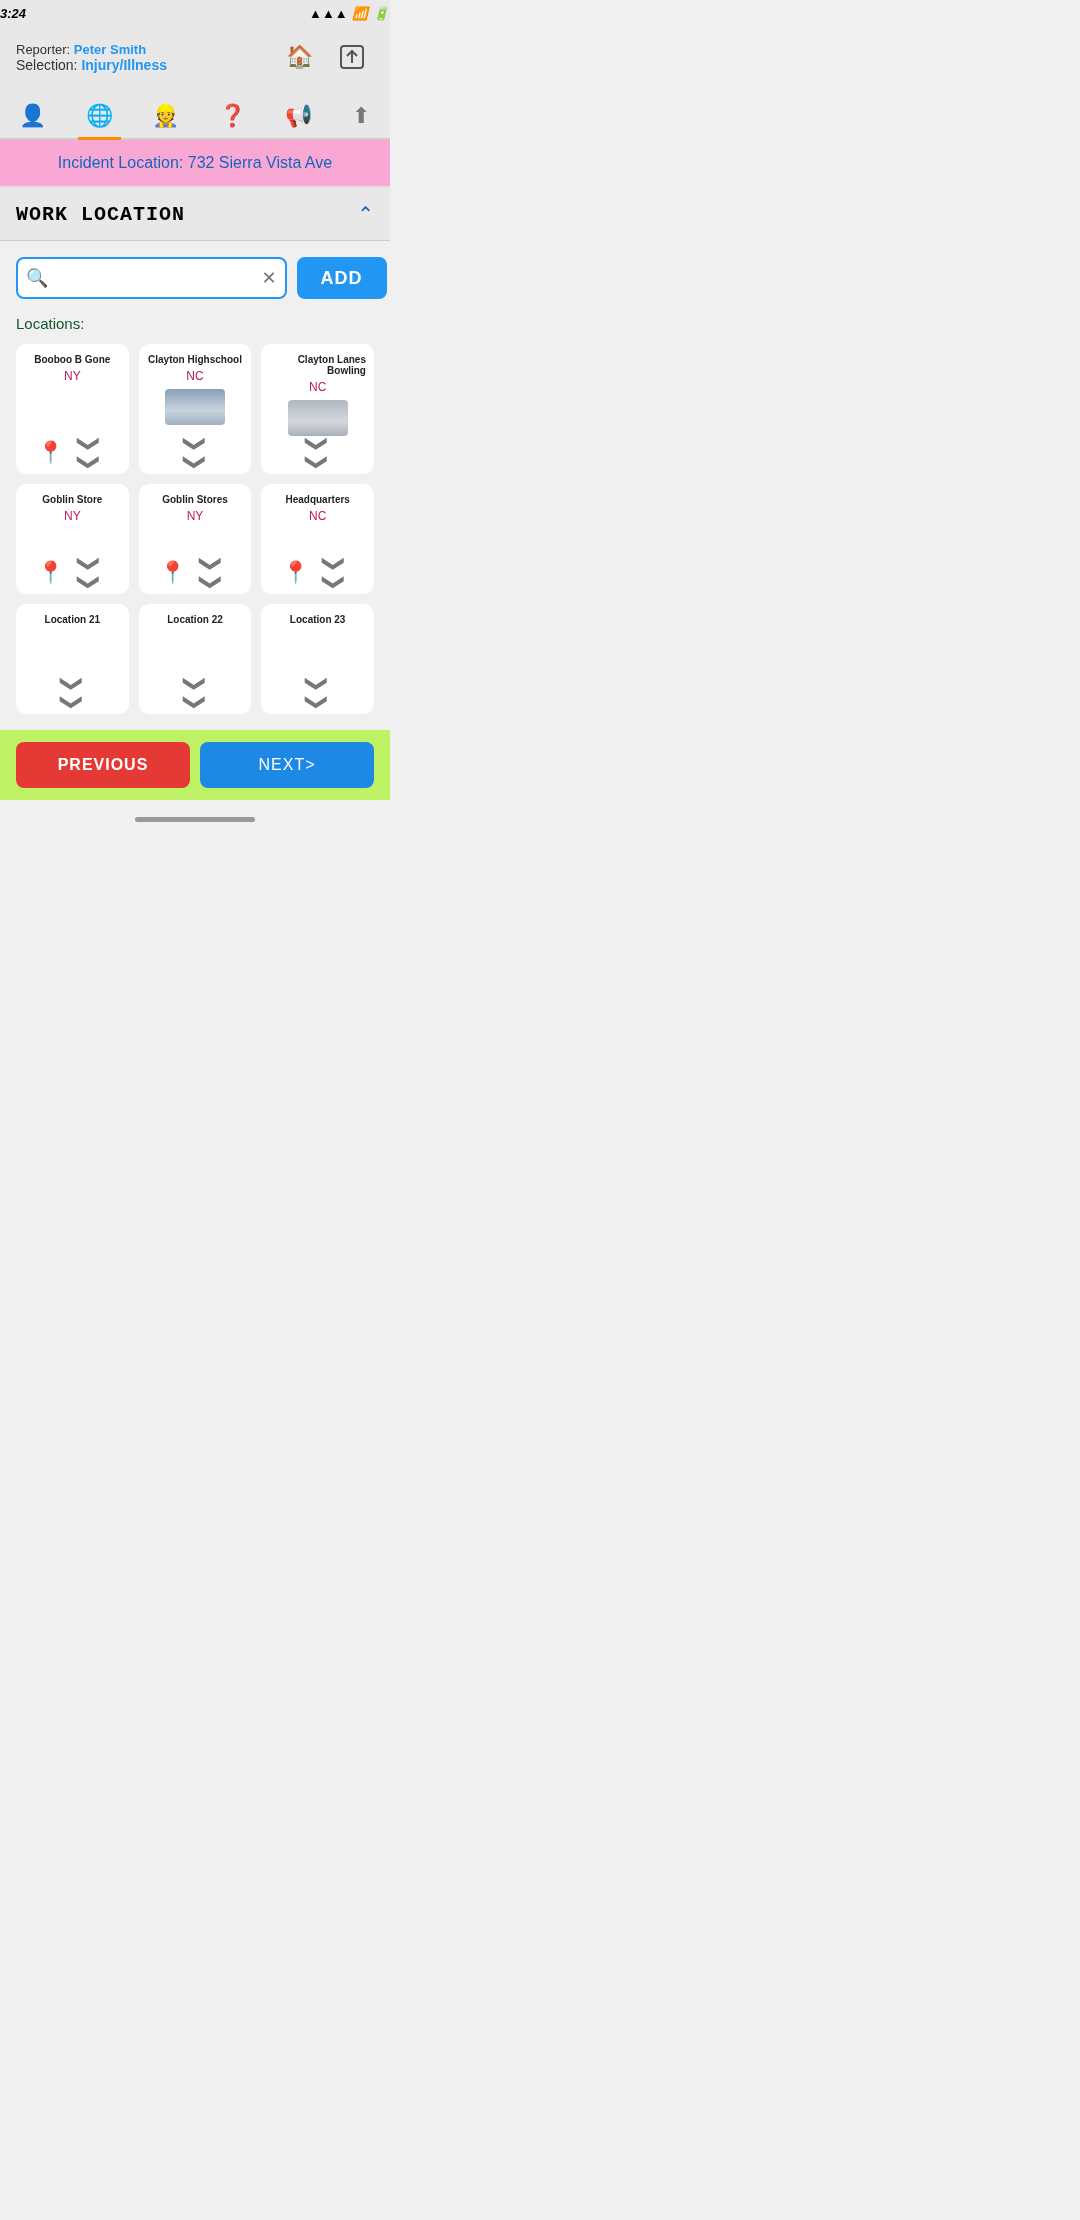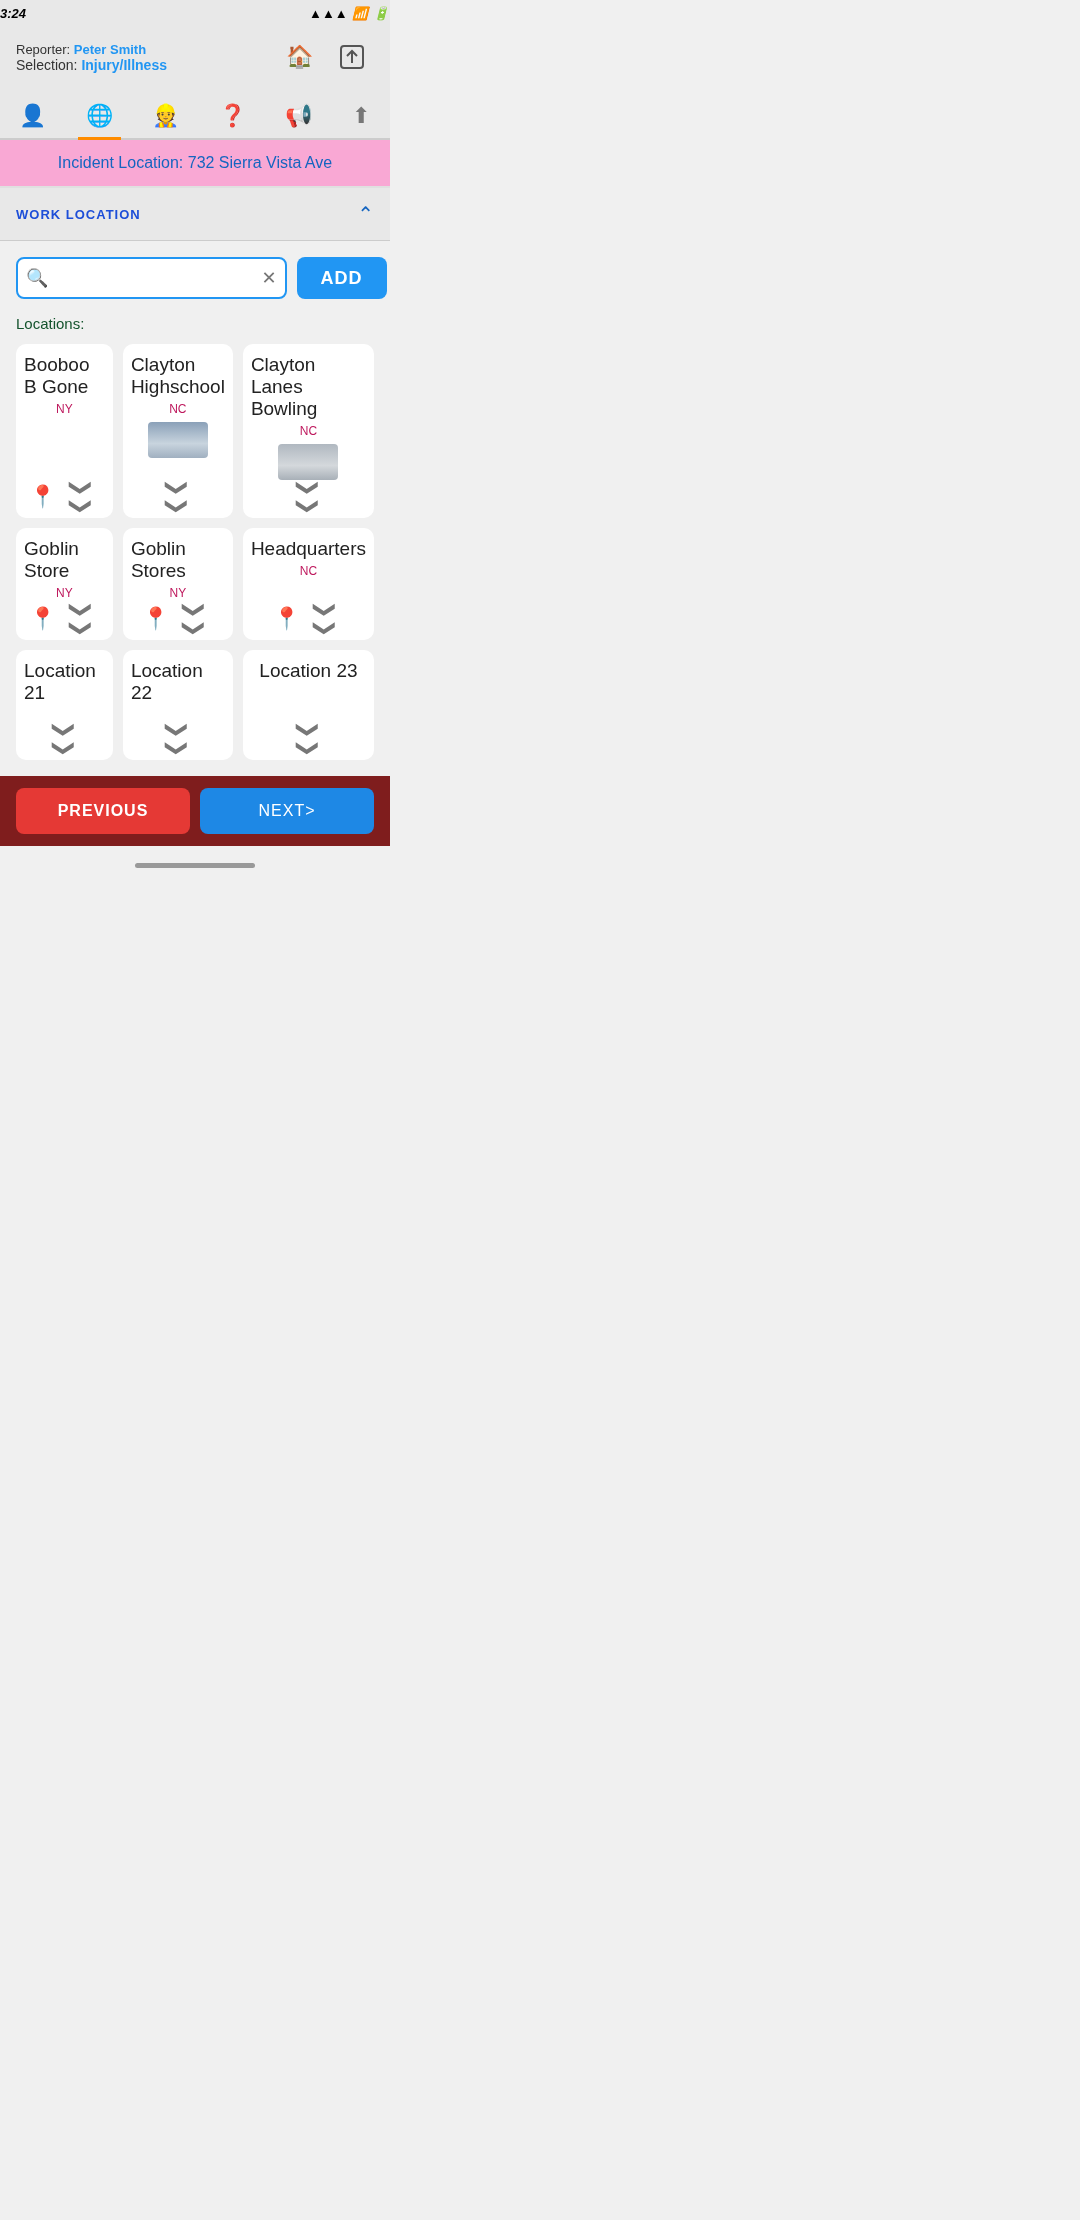--- a/index.html
+++ b/index.html
@@ -111,24 +111,25 @@
     
     .section-header {
       background: #e8e8e8;
       display: flex;
       align-items: center;
       justify-content: space-between;
       padding: 14px 16px;
       border-bottom: 1px solid #ccc;
     }
     .section-title {
-      font-size: 13px;
+      font-size: 20px;
       font-weight: 700;
-      color: #1d4ed8;
+      color: #000000;
       letter-spacing: 1px;
+      font-family: Liberation Mono, monospace;
     }
     .chevron-up {
       font-size: 20px;
       color: #1565C0;
     }
 
     
     .content {
       background: #f0f0f0;
       padding: 16px;
@@ -198,24 +199,24 @@
       border-radius: 10px;
       padding: 10px 8px 8px 8px;
       display: flex;
       flex-direction: column;
       align-items: center;
       min-height: 110px;
       cursor: pointer;
       position: relative;
     }
     .location-card-name {
-      font-size: 19px;
-      font-weight: 400;
+      font-size: 10px;
+      font-weight: 700;
       color: #222;
-      text-align: left;
+      text-align: right;
       margin-bottom: 4px;
     }
     .location-card-state {
       font-size: 12px;
       color: #be185d;
       margin-bottom: 6px;
     }
     .location-card-icons {
       display: flex;
       align-items: center;
@@ -249,21 +250,21 @@
       height: 100%;
     }
     .thumb-warehouse {
       background: linear-gradient(180deg, #b0b8c0 0%, #d4d8dc 60%, #a8b0b8 100%);
       width: 100%;
       height: 100%;
     }
 
     
     .bottom-nav {
-      background: #7f1d1d;
+      background: #bef264;
       display: flex;
       justify-content: space-between;
       padding: 12px 16px;
       gap: 10px;
       position: sticky;
       bottom: 6px;
     }
     .prev-btn {
       background: #e53935;
       color: #fff;

